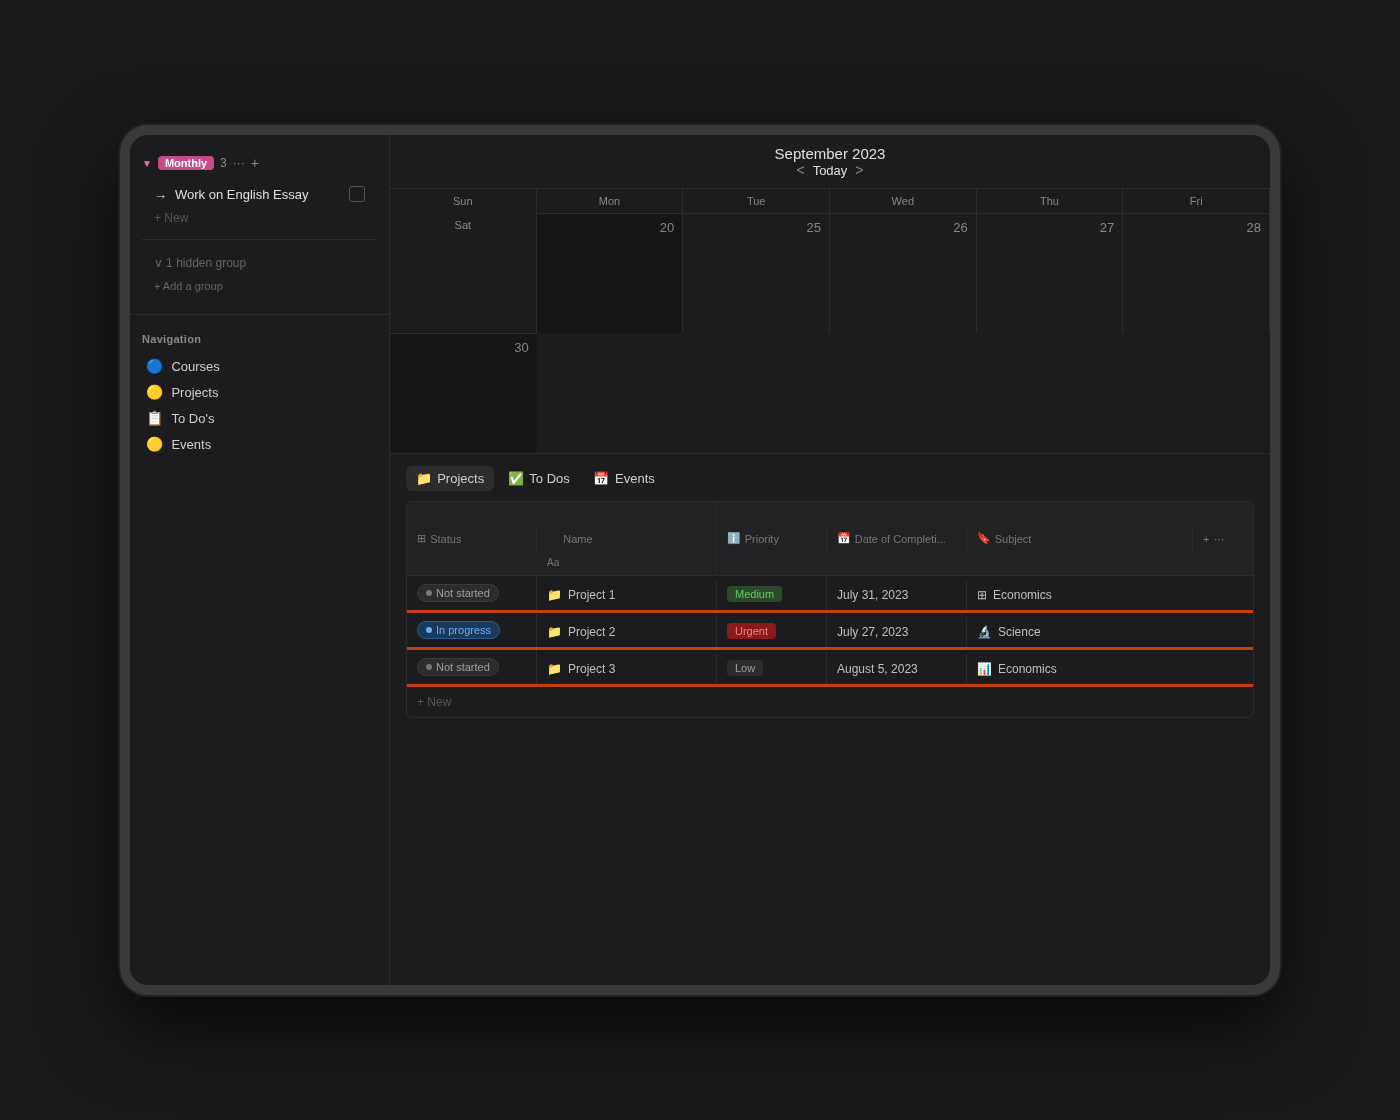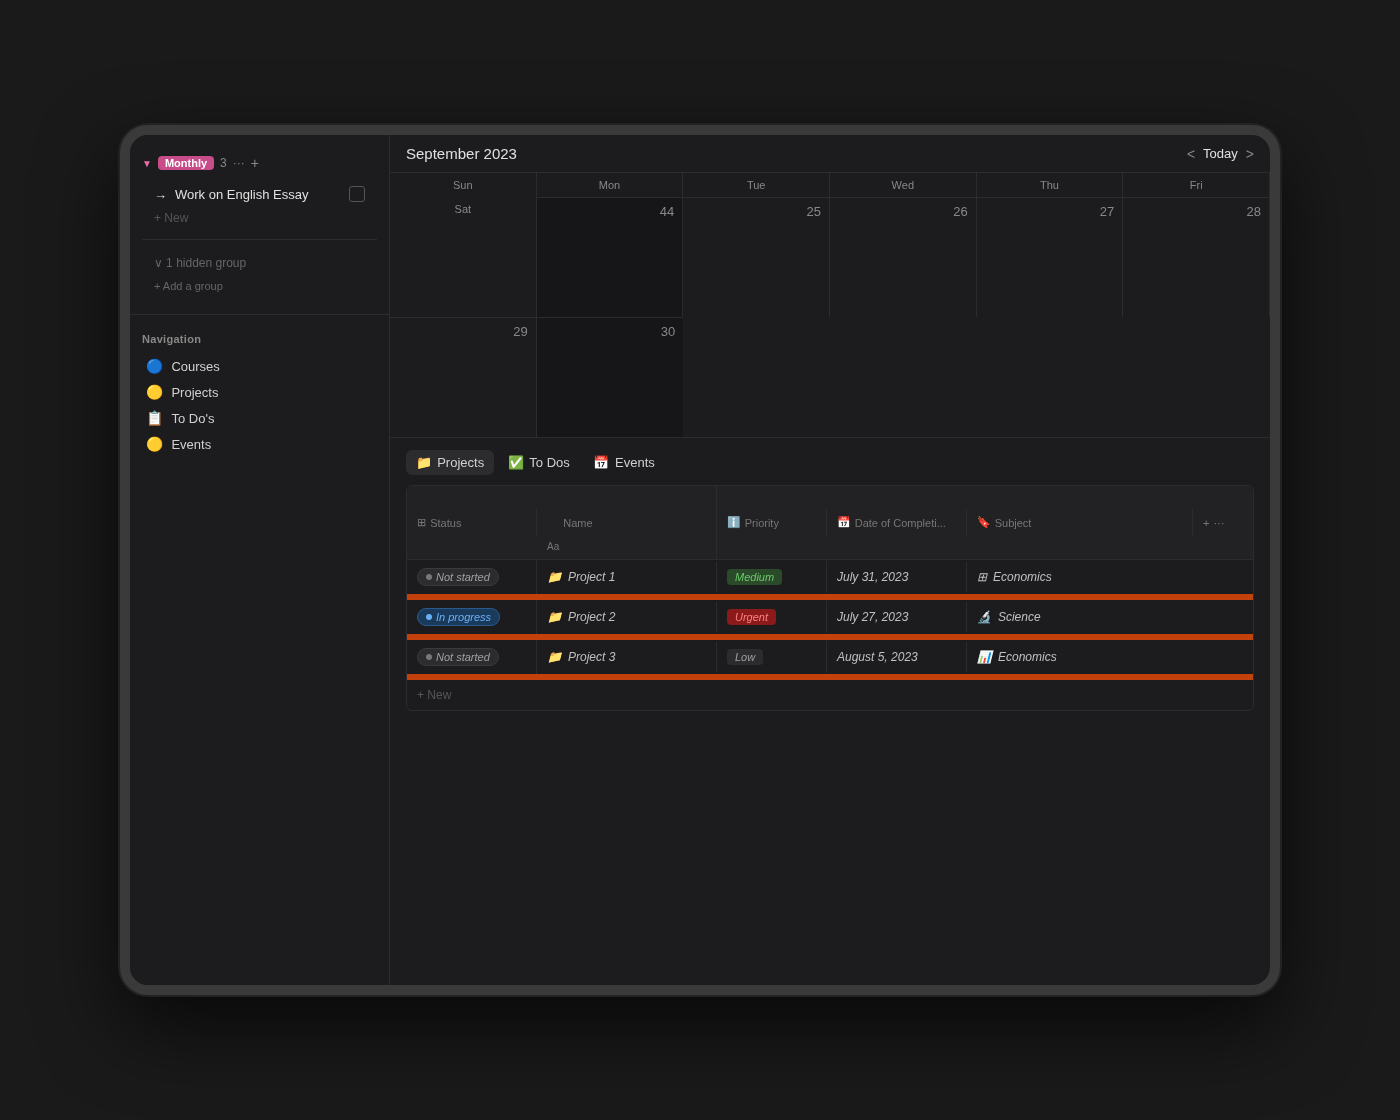--- a/index.html
+++ b/index.html
@@ -147,20 +147,21 @@
     .calendar-section {
       flex: 0 0 auto;
       border-bottom: 1px solid #2c2c2e;
     }
     .calendar-header {
       display: flex;
       align-items: center;
       justify-content: space-between;
       padding: 10px 16px;
       border-bottom: 1px solid #2c2c2e;
+      flex-direction: column;
     }
     .calendar-title {
       color: #e0e0e0;
       font-size: 15px;
       font-weight: 500;
     }
     .today-nav {
       display: flex;
       align-items: center;
       gap: 8px;
@@ -251,23 +252,22 @@
     }
     .th:last-child { border-right: none; }
     .th-status { width: 130px; min-width: 130px; }
     .th-name { width: 180px; min-width: 180px; }
     .th-priority { width: 110px; min-width: 110px; }
     .th-date { width: 140px; min-width: 140px; }
     .th-subject { flex: 1; }
     .th-actions { width: 60px; min-width: 60px; }
     .table-row-data {
       display: flex;
-      align-items: center;
-      border-bottom: 6px solid #c2410c;
-      font-style: italic;
+      align-items: flex-end;
+      border-bottom: 3px solid #c2410c;
     }
     .table-row-data:last-child { border-bottom: none; }
     .td {
       padding: 8px 10px;
       font-size: 12px;
       color: #c0c0c0;
       display: flex;
       align-items: center;
       gap: 6px;
       border-right: 1px solid #2c2c2e;
@@ -404,36 +404,33 @@
         <div class="calendar-grid">
           <div class="cal-day-header">Sun</div>
           <div class="cal-day-header">Mon</div>
           <div class="cal-day-header">Tue</div>
           <div class="cal-day-header">Wed</div>
           <div class="cal-day-header">Thu</div>
           <div class="cal-day-header">Fri</div>
           <div class="cal-day-header">Sat</div>
 
           <div class="cal-cell darker">
-            <div class="cal-date">44</div>
+            <div class="cal-date">20</div>
           </div>
           <div class="cal-cell">
             <div class="cal-date">25</div>
           </div>
           <div class="cal-cell">
             <div class="cal-date">26</div>
           </div>
           <div class="cal-cell">
             <div class="cal-date">27</div>
           </div>
           <div class="cal-cell">
             <div class="cal-date">28</div>
-          </div>
-          <div class="cal-cell">
-            <div class="cal-date">29</div>
           </div>
           <div class="cal-cell darker">
             <div class="cal-date">30</div>
           </div>
         </div>
       </div>
 
       <div class="projects-section">
         <div class="section-tabs">
           <div class="section-tab active">

